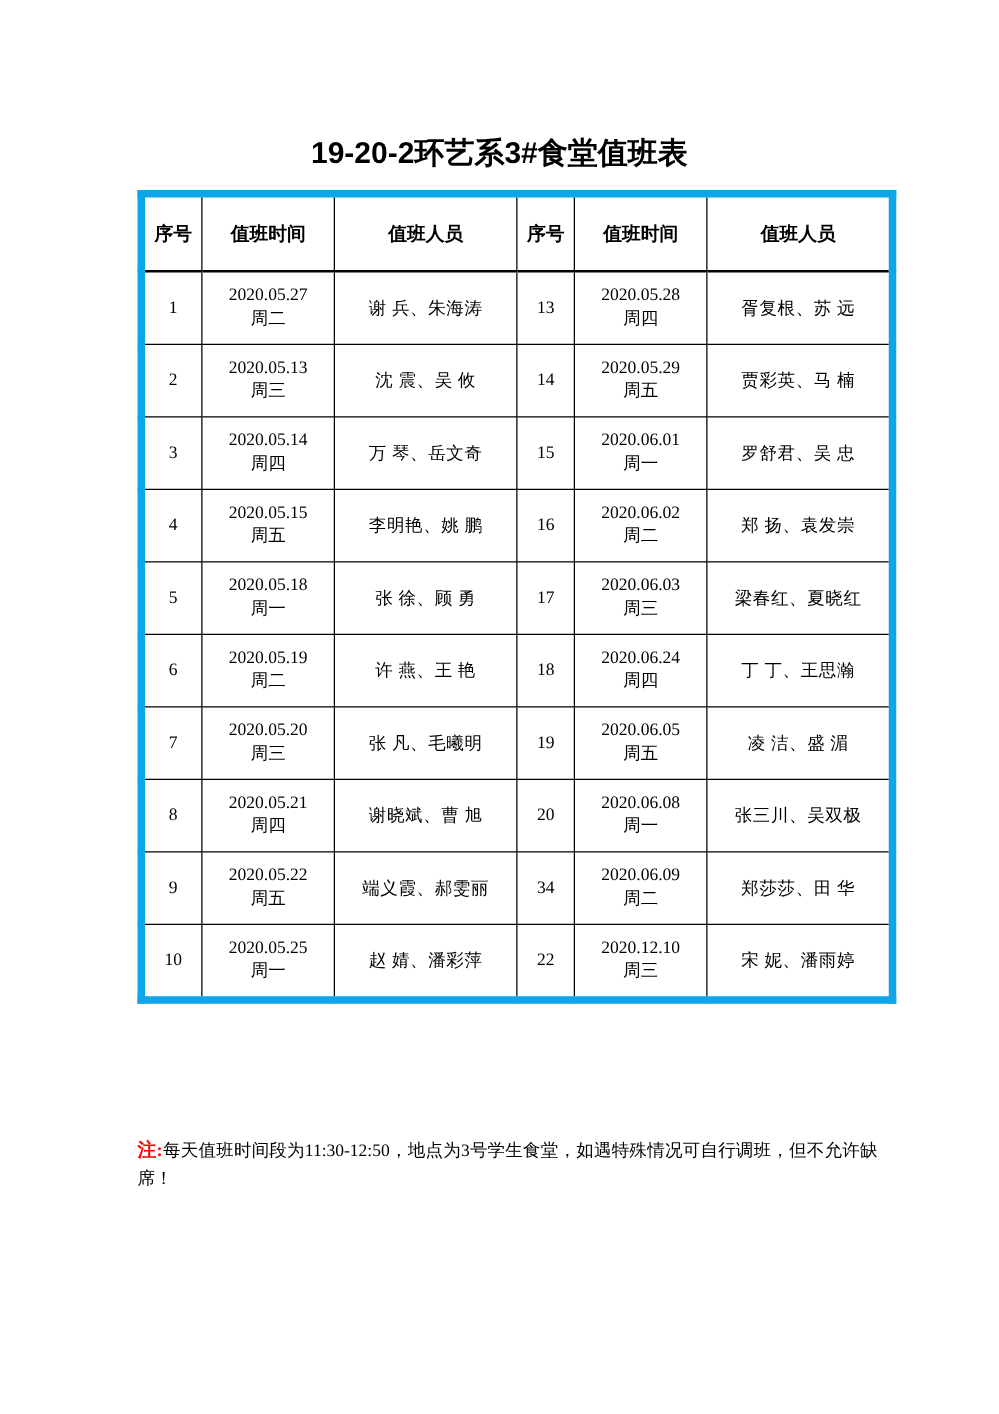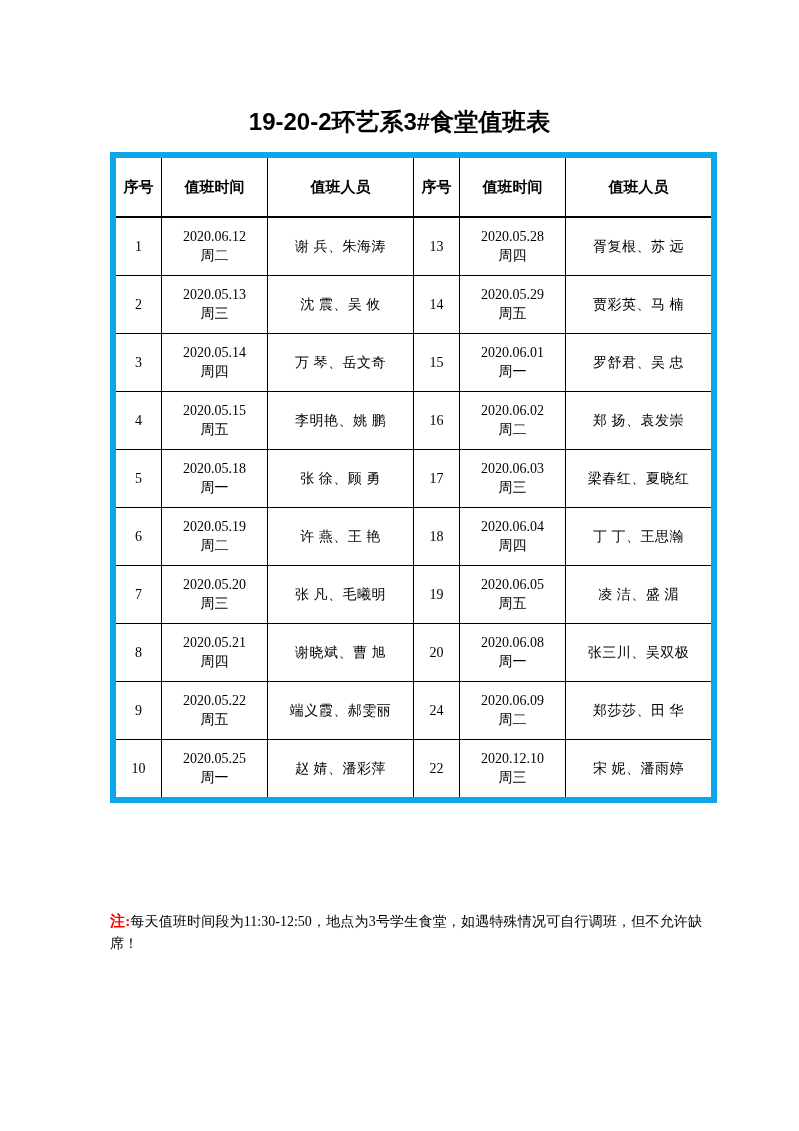--- a/index.html
+++ b/index.html
@@ -113,21 +113,21 @@
           <th class="col-name">值班人员</th>
           <th class="col-no">序号</th>
           <th class="col-time">值班时间</th>
           <th class="col-name">值班人员</th>
         </tr>
       </thead>
       <tbody id="duty-body">
           <tr>
             <td class="col-no cell-no">1</td>
             <td class="col-time cell-time">
-              <span class="d1">2020.06.12</span>
+              <span class="d1">2020.05.27</span>
               <span class="d2">周二</span>
             </td>
             <td class="col-name cell-name">谢  兵、朱海涛</td>
             <td class="col-no cell-no">13</td>
             <td class="col-time cell-time">
               <span class="d1">2020.05.28</span>
               <span class="d2">周四</span>
             </td>
             <td class="col-name cell-name">胥复根、苏  远</td>
           </tr>
@@ -189,21 +189,21 @@
           </tr>
           <tr>
             <td class="col-no cell-no">6</td>
             <td class="col-time cell-time">
               <span class="d1">2020.05.19</span>
               <span class="d2">周二</span>
             </td>
             <td class="col-name cell-name">许  燕、王  艳</td>
             <td class="col-no cell-no">18</td>
             <td class="col-time cell-time">
-              <span class="d1">2020.06.04</span>
+              <span class="d1">2020.06.24</span>
               <span class="d2">周四</span>
             </td>
             <td class="col-name cell-name">丁  丁、王思瀚</td>
           </tr>
           <tr>
             <td class="col-no cell-no">7</td>
             <td class="col-time cell-time">
               <span class="d1">2020.05.20</span>
               <span class="d2">周三</span>
             </td>
@@ -229,21 +229,21 @@
             </td>
             <td class="col-name cell-name">张三川、吴双极</td>
           </tr>
           <tr>
             <td class="col-no cell-no">9</td>
             <td class="col-time cell-time">
               <span class="d1">2020.05.22</span>
               <span class="d2">周五</span>
             </td>
             <td class="col-name cell-name">端义霞、郝雯丽</td>
-            <td class="col-no cell-no">24</td>
+            <td class="col-no cell-no">34</td>
             <td class="col-time cell-time">
               <span class="d1">2020.06.09</span>
               <span class="d2">周二</span>
             </td>
             <td class="col-name cell-name">郑莎莎、田  华</td>
           </tr>
           <tr>
             <td class="col-no cell-no">10</td>
             <td class="col-time cell-time">
               <span class="d1">2020.05.25</span>

